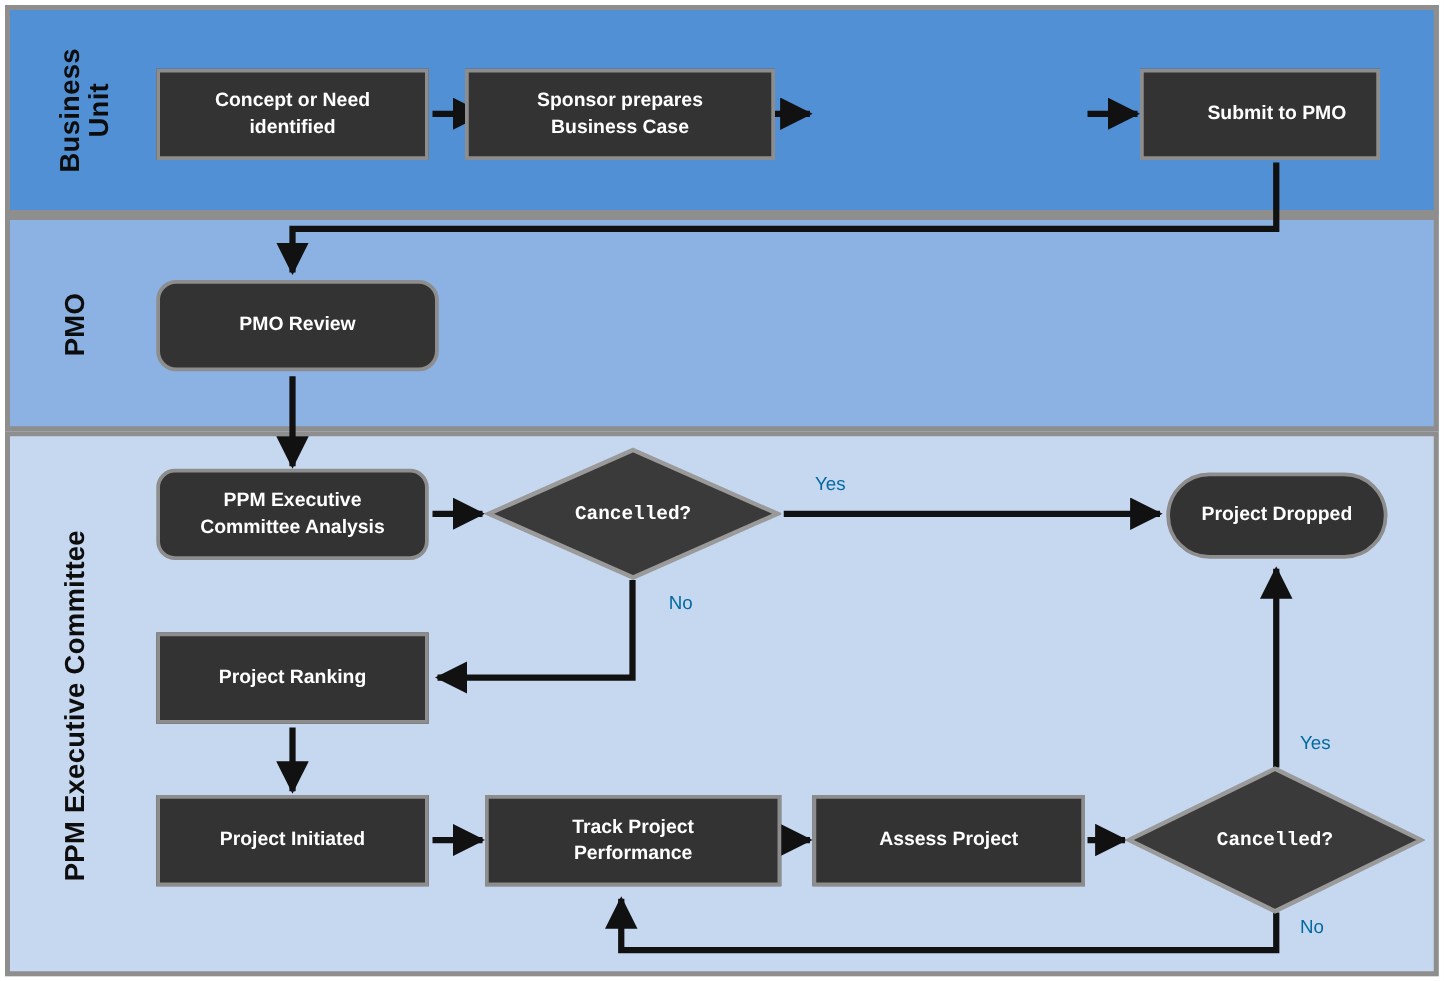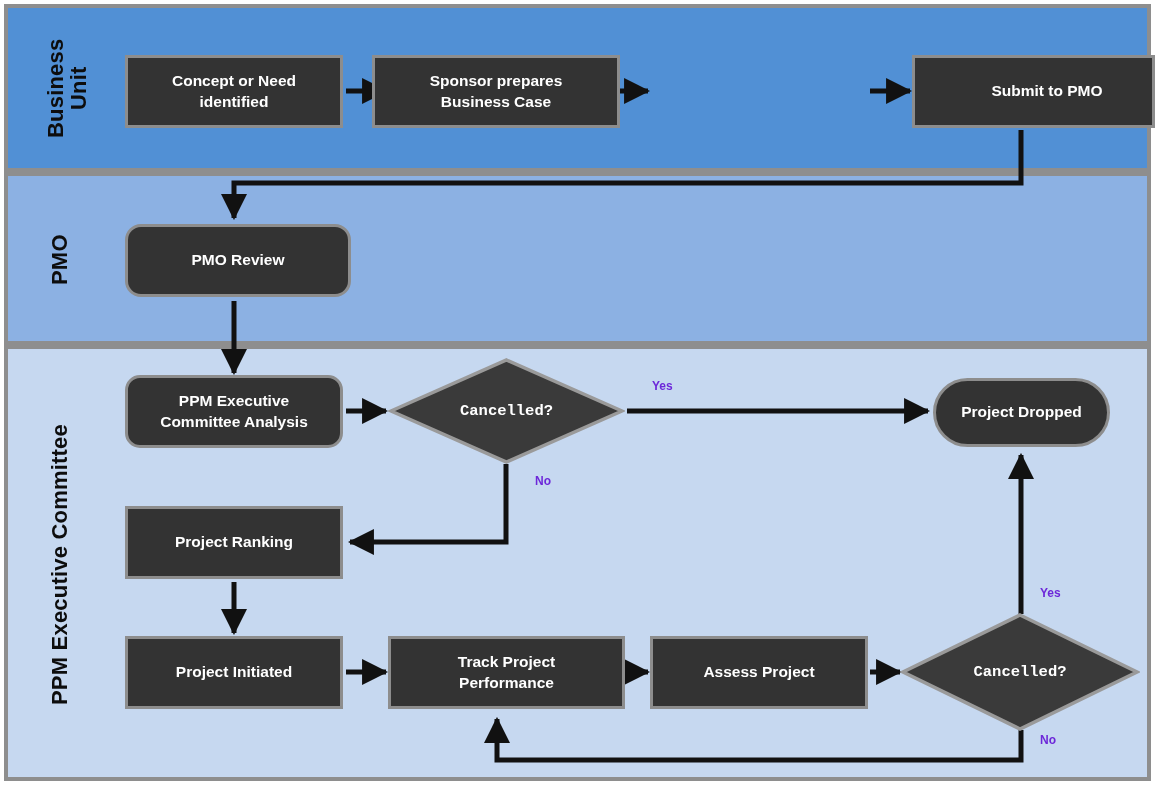--- a/index.html
+++ b/index.html
@@ -97,23 +97,23 @@
   #connectors {
     position: absolute;
     left: 0; top: 0;
     width: 1155px;
     height: 785px;
     z-index: 3;
     pointer-events: none;
   }
   .edge-label {
     position: absolute;
-    color: #6d28d9;
-    font-weight: bold;
-    font-size: 12px;
+    color: #0369a1;
+    font-weight: normal;
+    font-size: 15px;
     z-index: 6;
   }
 </style>
 </head>
 <body>
 
 <div id="canvas">
 
   <div class="lane" id="lane-business"></div>
   <div class="lane" id="lane-pmo"></div>
@@ -160,21 +160,21 @@
     </g>
   </svg>
 
   <div class="node" style="left:125px; top:55px; width:218px; height:73px;">Concept or Need
 identified</div>
 
   <div class="node" style="left:372px; top:55px; width:248px; height:73px;">Sponsor prepares
 Business Case</div>
 
 
-  <div class="node" style="left:912px; top:55px; width:243px; height:73px;padding-left:27px;">Submit to PMO</div>
+  <div class="node" style="left:912px; top:55px; width:192px; height:73px;padding-left:27px;">Submit to PMO</div>
 
   <div class="node" style="left:125px; top:224px; width:226px; height:73px;border-radius:16px;">PMO Review</div>
 
   <div class="node" style="left:125px; top:375px; width:218px; height:73px;border-radius:15px;">PPM Executive
 Committee Analysis</div>
 
   <div class="diamond-wrap" style="left:388px; top:357px; width:237px; height:108px;">
     <svg width="237" height="108" viewBox="0 0 237 108" xmlns="http://www.w3.org/2000/svg">
       <polygon points="118.5,3 234,54 118.5,105 3,54" fill="#3a3a3a" stroke="#9a9a9a" stroke-width="3.5"></polygon>
     </svg>

